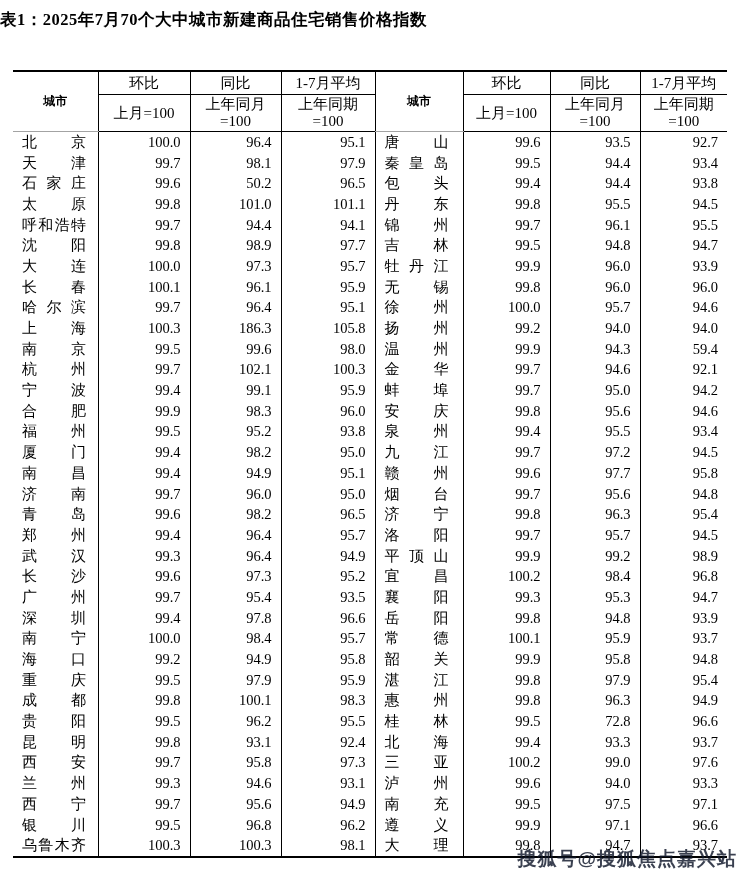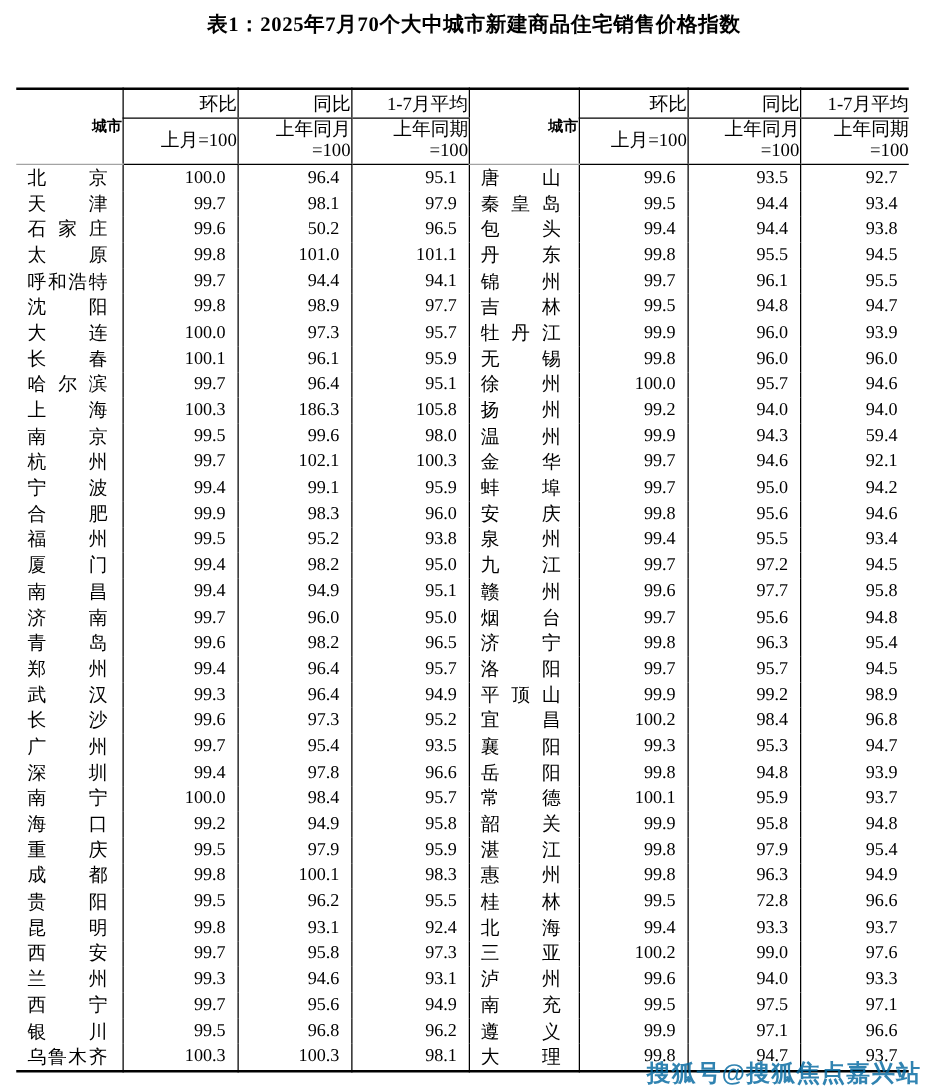--- a/index.html
+++ b/index.html
@@ -6,43 +6,42 @@
   body {
     width: 740px; height: 873px;
     background: #ffffff;
     font-family: "Liberation Serif", "DejaVu Serif", serif;
     color: #000;
     overflow: hidden;
     position: relative;
   }
   .page { width: 740px; height: 873px; position: relative; }
   .title {
-    text-align: center;
+    text-align: left;
     font-weight: bold;
     font-size: 16.5px;
     padding-top: 9px;
     letter-spacing: 0.5px;
-    padding-left: 18px;
   }
   table.idx {
     border-collapse: collapse;
     table-layout: fixed;
     width: 714px;
     margin: 39px auto 0 auto;
     border-top: 2px solid #000;
     border-bottom: 2px solid #000;
   }
   th, td {
     padding: 0;
     font-weight: normal;
     overflow: hidden;
     white-space: nowrap;
   }
   .vline { border-left: 1px solid #000; }
-  thead th { text-align: right; font-size: 15px; }
+  thead th { text-align: center; font-size: 15px; }
   tr.hrow1 th { height: 22px; }
   tr.hrow1 th.hb { border-bottom: 1px solid #000; }
   tr.hrow2 th { height: 36px; border-bottom: 1px solid #000; line-height: 17px; }
   th.hcity { border-bottom: 1px solid #a3a3a3; font-size: 12px; font-weight: bold; }
   tbody td { height: 20.7px; font-size: 14.5px; }
   td.num { text-align: right; padding-right: 9px; font-family: "Liberation Serif", "DejaVu Serif", serif; }
   td.city { text-align: left; }
   .cname {
     display: flex;
     justify-content: space-between;
@@ -51,21 +50,21 @@
     font-size: 15px;
   }
   .cname span { display: inline-block; }
   .watermark {
     position: absolute;
     right: 3px;
     bottom: 1px;
     font-family: "Liberation Sans", "DejaVu Sans", sans-serif;
     font-weight: bold;
     font-size: 19px;
-    color: #0369a1;
+    color: #0f172a;
     opacity: 0.82;
     letter-spacing: 1px;
     white-space: nowrap;
   }
 </style>
 </head>
 <body>
 
 <div class="page">
 

